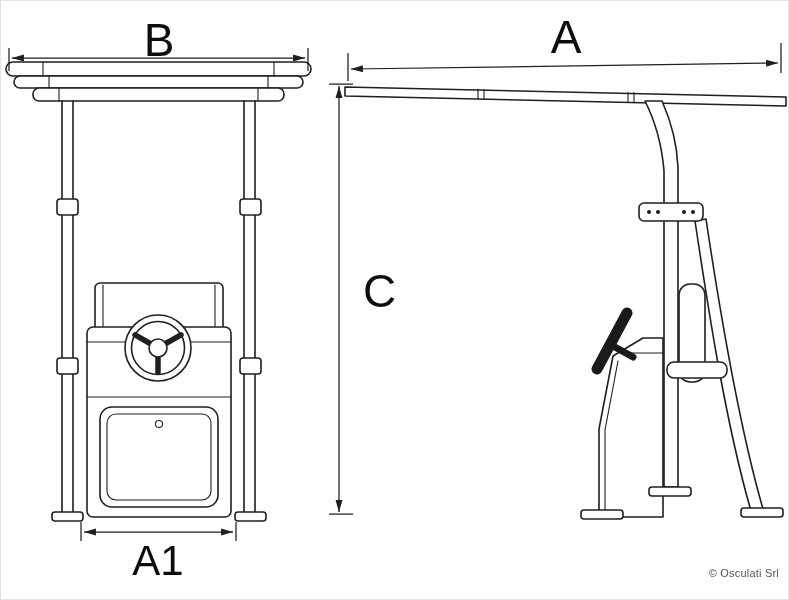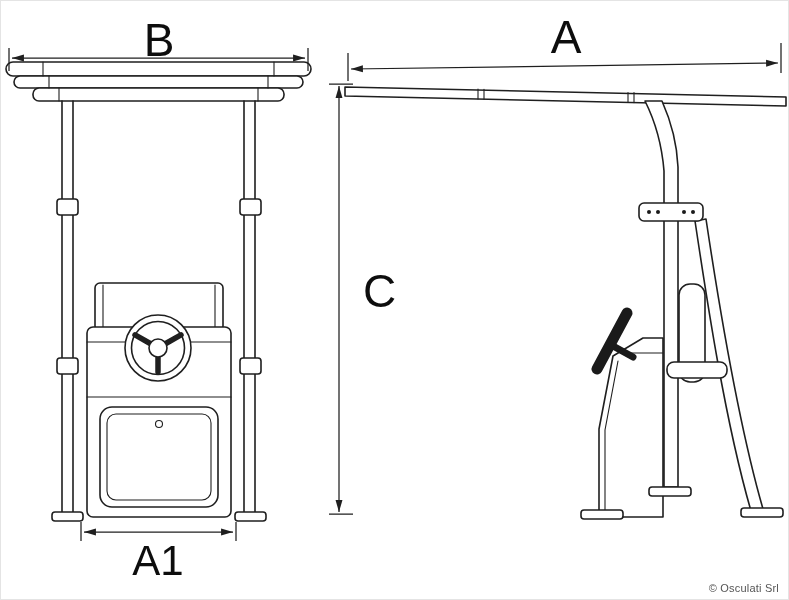--- a/index.html
+++ b/index.html
@@ -20,21 +20,21 @@
   .dim  { fill: none; stroke: #1f1f1f; stroke-width: 1.25; stroke-linecap: butt; }
   .dim-label {
     font-family: "Liberation Sans", sans-serif;
     font-size: 46px;
     fill: #0d0d0d;
   }
   .dim-label-small { font-size: 42px; }
   .copyright {
     position: absolute;
     right: 9px;
-    bottom: 5px;
+    bottom: 20px;
     font-size: 11px;
     color: #555555;
     letter-spacing: 0.2px;
   }
 </style>
 </head>
 <body>
 
 <div class="canvas">
   <svg width="789" height="600" viewBox="0 0 789 600">

